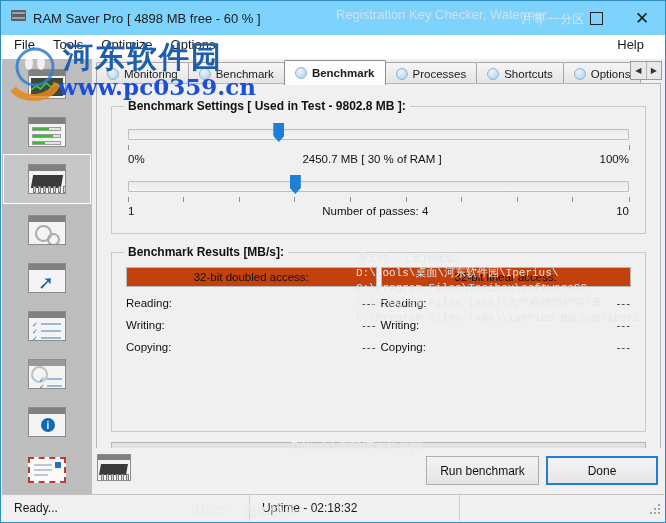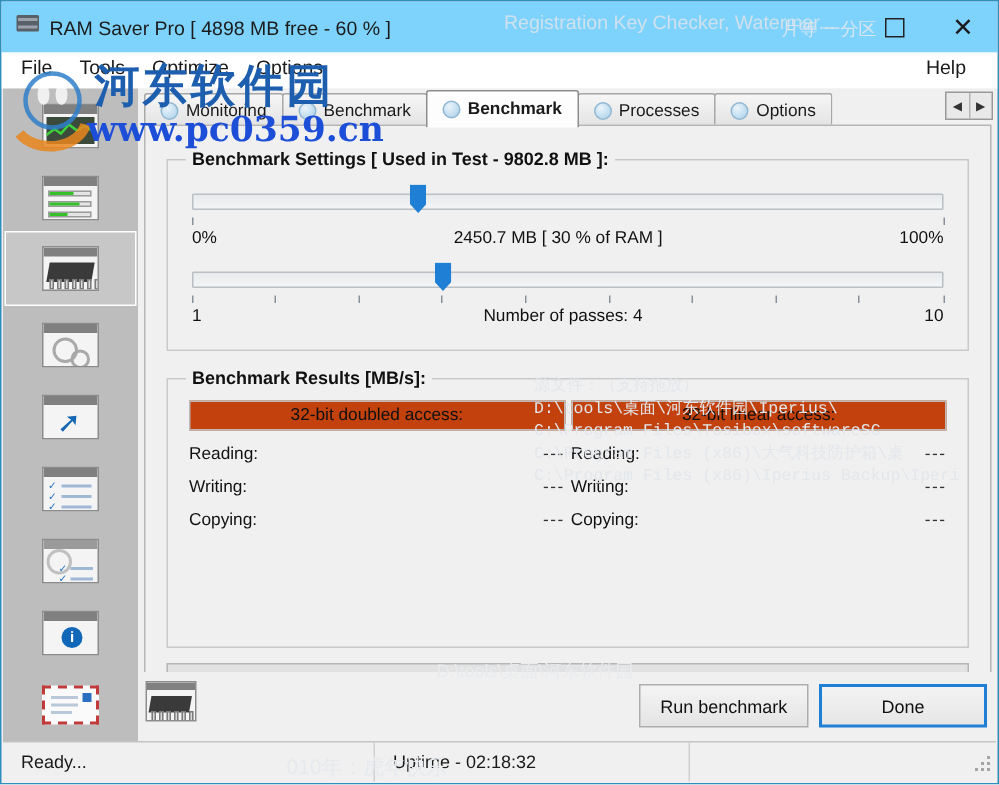--- a/index.html
+++ b/index.html
@@ -466,20 +466,24 @@
         <span class="tabdot"></span>
         <span>Benchmark</span>
       </div>
       <div class="tab active">
         <span class="tabdot"></span>
         <span>Benchmark</span>
       </div>
       <div class="tab">
         <span class="tabdot"></span>
         <span>Processes</span>
+      </div>
+      <div class="tab">
+        <span class="tabdot"></span>
+        <span>Shortcuts</span>
       </div>
       <div class="tab">
         <span class="tabdot"></span>
         <span>Options</span>
       </div>
     </div>
     <div class="tabnav">
       <span>◀</span>
       <span>▶</span>
     </div>

